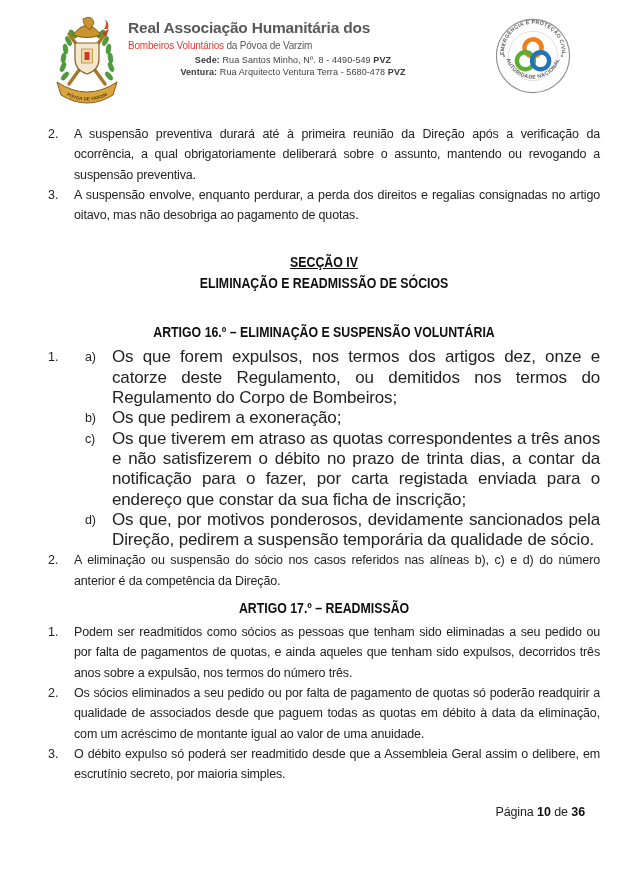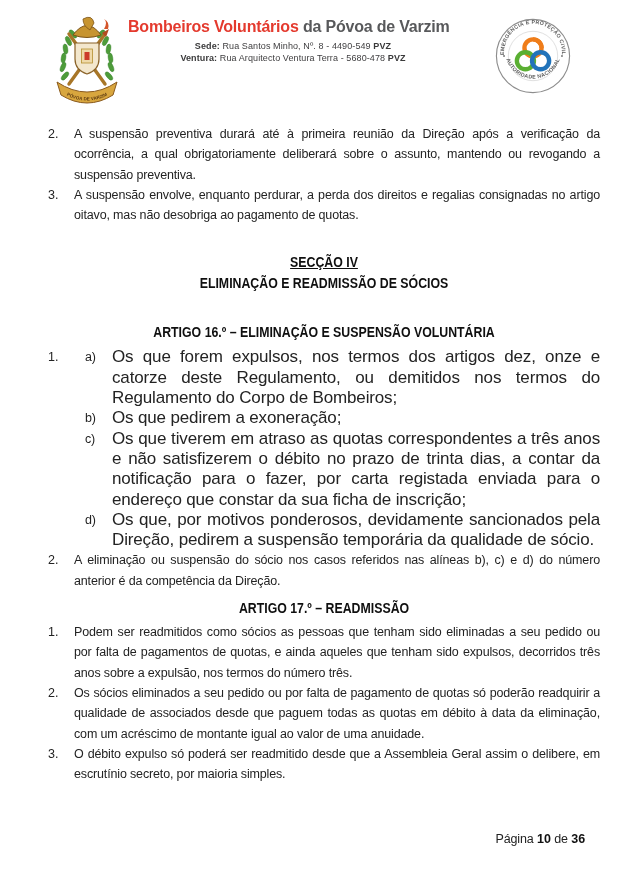--- a/index.html
+++ b/index.html
@@ -5,21 +5,21 @@
   html,body{margin:0;padding:0;background:#ffffff;}
   body{width:627px;height:877px;font-family:"Liberation Sans",sans-serif;color:#232323;}
   .page{position:relative;width:627px;height:877px;background:#fff;overflow:hidden;}
 
   
   header{position:relative;height:124px;}
   .crest{position:absolute;left:54px;top:12px;}
   .badge{position:absolute;left:495px;top:18px;}
   .org-block{position:absolute;left:128px;top:18px;width:330px;}
   .org1{font-size:15.5px;font-weight:bold;color:#58595b;letter-spacing:-0.2px;line-height:19px;}
-  .org2{font-size:16px;font-weight:bold;color:#58595b;letter-spacing:-0.2px;line-height:17px;margin-bottom:5px;}
+  .org2{font-size:10px;font-weight:normal;color:#58595b;letter-spacing:-0.2px;line-height:17px;}
   .org2 .red{color:#e43a2e;}
   .addr{font-size:9px;color:#414042;line-height:12.3px;letter-spacing:0.1px;text-align:center;}
   .addr b{color:#3a3a3b;}
   .sep{margin:0 3px;}
 
   
   main{padding:0 27px 0 48px;}
   .li{display:flex;}
   .li .num{flex:0 0 26px;font-size:12.5px;line-height:20.3px;}
   .li .txt{flex:1;font-size:12.5px;line-height:20.3px;text-align:justify;letter-spacing:-0.15px;}
@@ -27,21 +27,21 @@
   .subli .num{flex:0 0 27px;font-size:12.5px;line-height:20.3px;}
   .subli .txt{flex:1;font-size:17px;line-height:20.3px;text-align:justify;letter-spacing:-0.15px;}
 
   .section-heading{margin-top:27px;text-align:center;font-weight:bold;font-size:14.5px;color:#0f0f0f;
     line-height:21px;transform:scaleX(0.85);transform-origin:center;}
   .section-heading .underlined{text-decoration:underline;}
   .art-heading{margin-top:28px;margin-bottom:4px;text-align:center;font-weight:bold;font-size:14.5px;
     color:#0f0f0f;line-height:21px;transform:scaleX(0.85);transform-origin:center;}
   .art-heading.tight{margin-top:7px;margin-bottom:3px;}
 
-  footer{position:absolute;top:832px;right:42px;font-size:12.5px;color:#222;letter-spacing:-0.1px;}
+  footer{position:absolute;top:805px;right:42px;font-size:12.5px;color:#222;letter-spacing:-0.1px;}
   footer b{color:#111;}
 </style>
 </head>
 <body>
 
 <div class="page">
 
   <header>
 
     <div class="crest">
@@ -78,20 +78,21 @@
 
         <path d="M3,70 Q33,90 63,70 L59,83 Q33,99 7,83 Z" fill="#d8a63e" stroke="#8a5a1d" stroke-width="1"></path>
         <path id="crestBannerPath" d="M10,82 Q33,95 56,82" fill="none"></path>
         <text font-size="4.6" font-weight="bold" fill="#5f3c12">
           <textPath href="#crestBannerPath" startOffset="50%" text-anchor="middle">PÓVOA DE VARZIM</textPath>
         </text>
       </svg>
     </div>
 
     <div class="org-block">
+      <div class="org1">Real Associação Humanitária dos</div>
       <div class="org2"><span class="red">Bombeiros Voluntários</span> <span>da Póvoa de Varzim</span></div>
       <div class="addr"><b>Sede:</b> <span>Rua Santos Minho, Nº. 8 - 4490-549</span> <b>PVZ</b></div>
       <div class="addr"><b>Ventura:</b> <span>Rua Arquitecto Ventura Terra - 5680-478</span> <b>PVZ</b></div>
     </div>
 
     <div class="badge">
       <svg width="76" height="76" viewBox="0 0 80 80" xmlns="http://www.w3.org/2000/svg">
         <circle cx="40" cy="40" r="38.5" fill="#ffffff" stroke="#8d8d8d" stroke-width="1.2"></circle>
         <circle cx="40" cy="40" r="26" fill="none" stroke="#bdbdbd" stroke-width="0.5"></circle>
         <path id="badgeArcTop" d="M 11,46 A 30.5,30.5 0 1 1 69,46" fill="none"></path>

